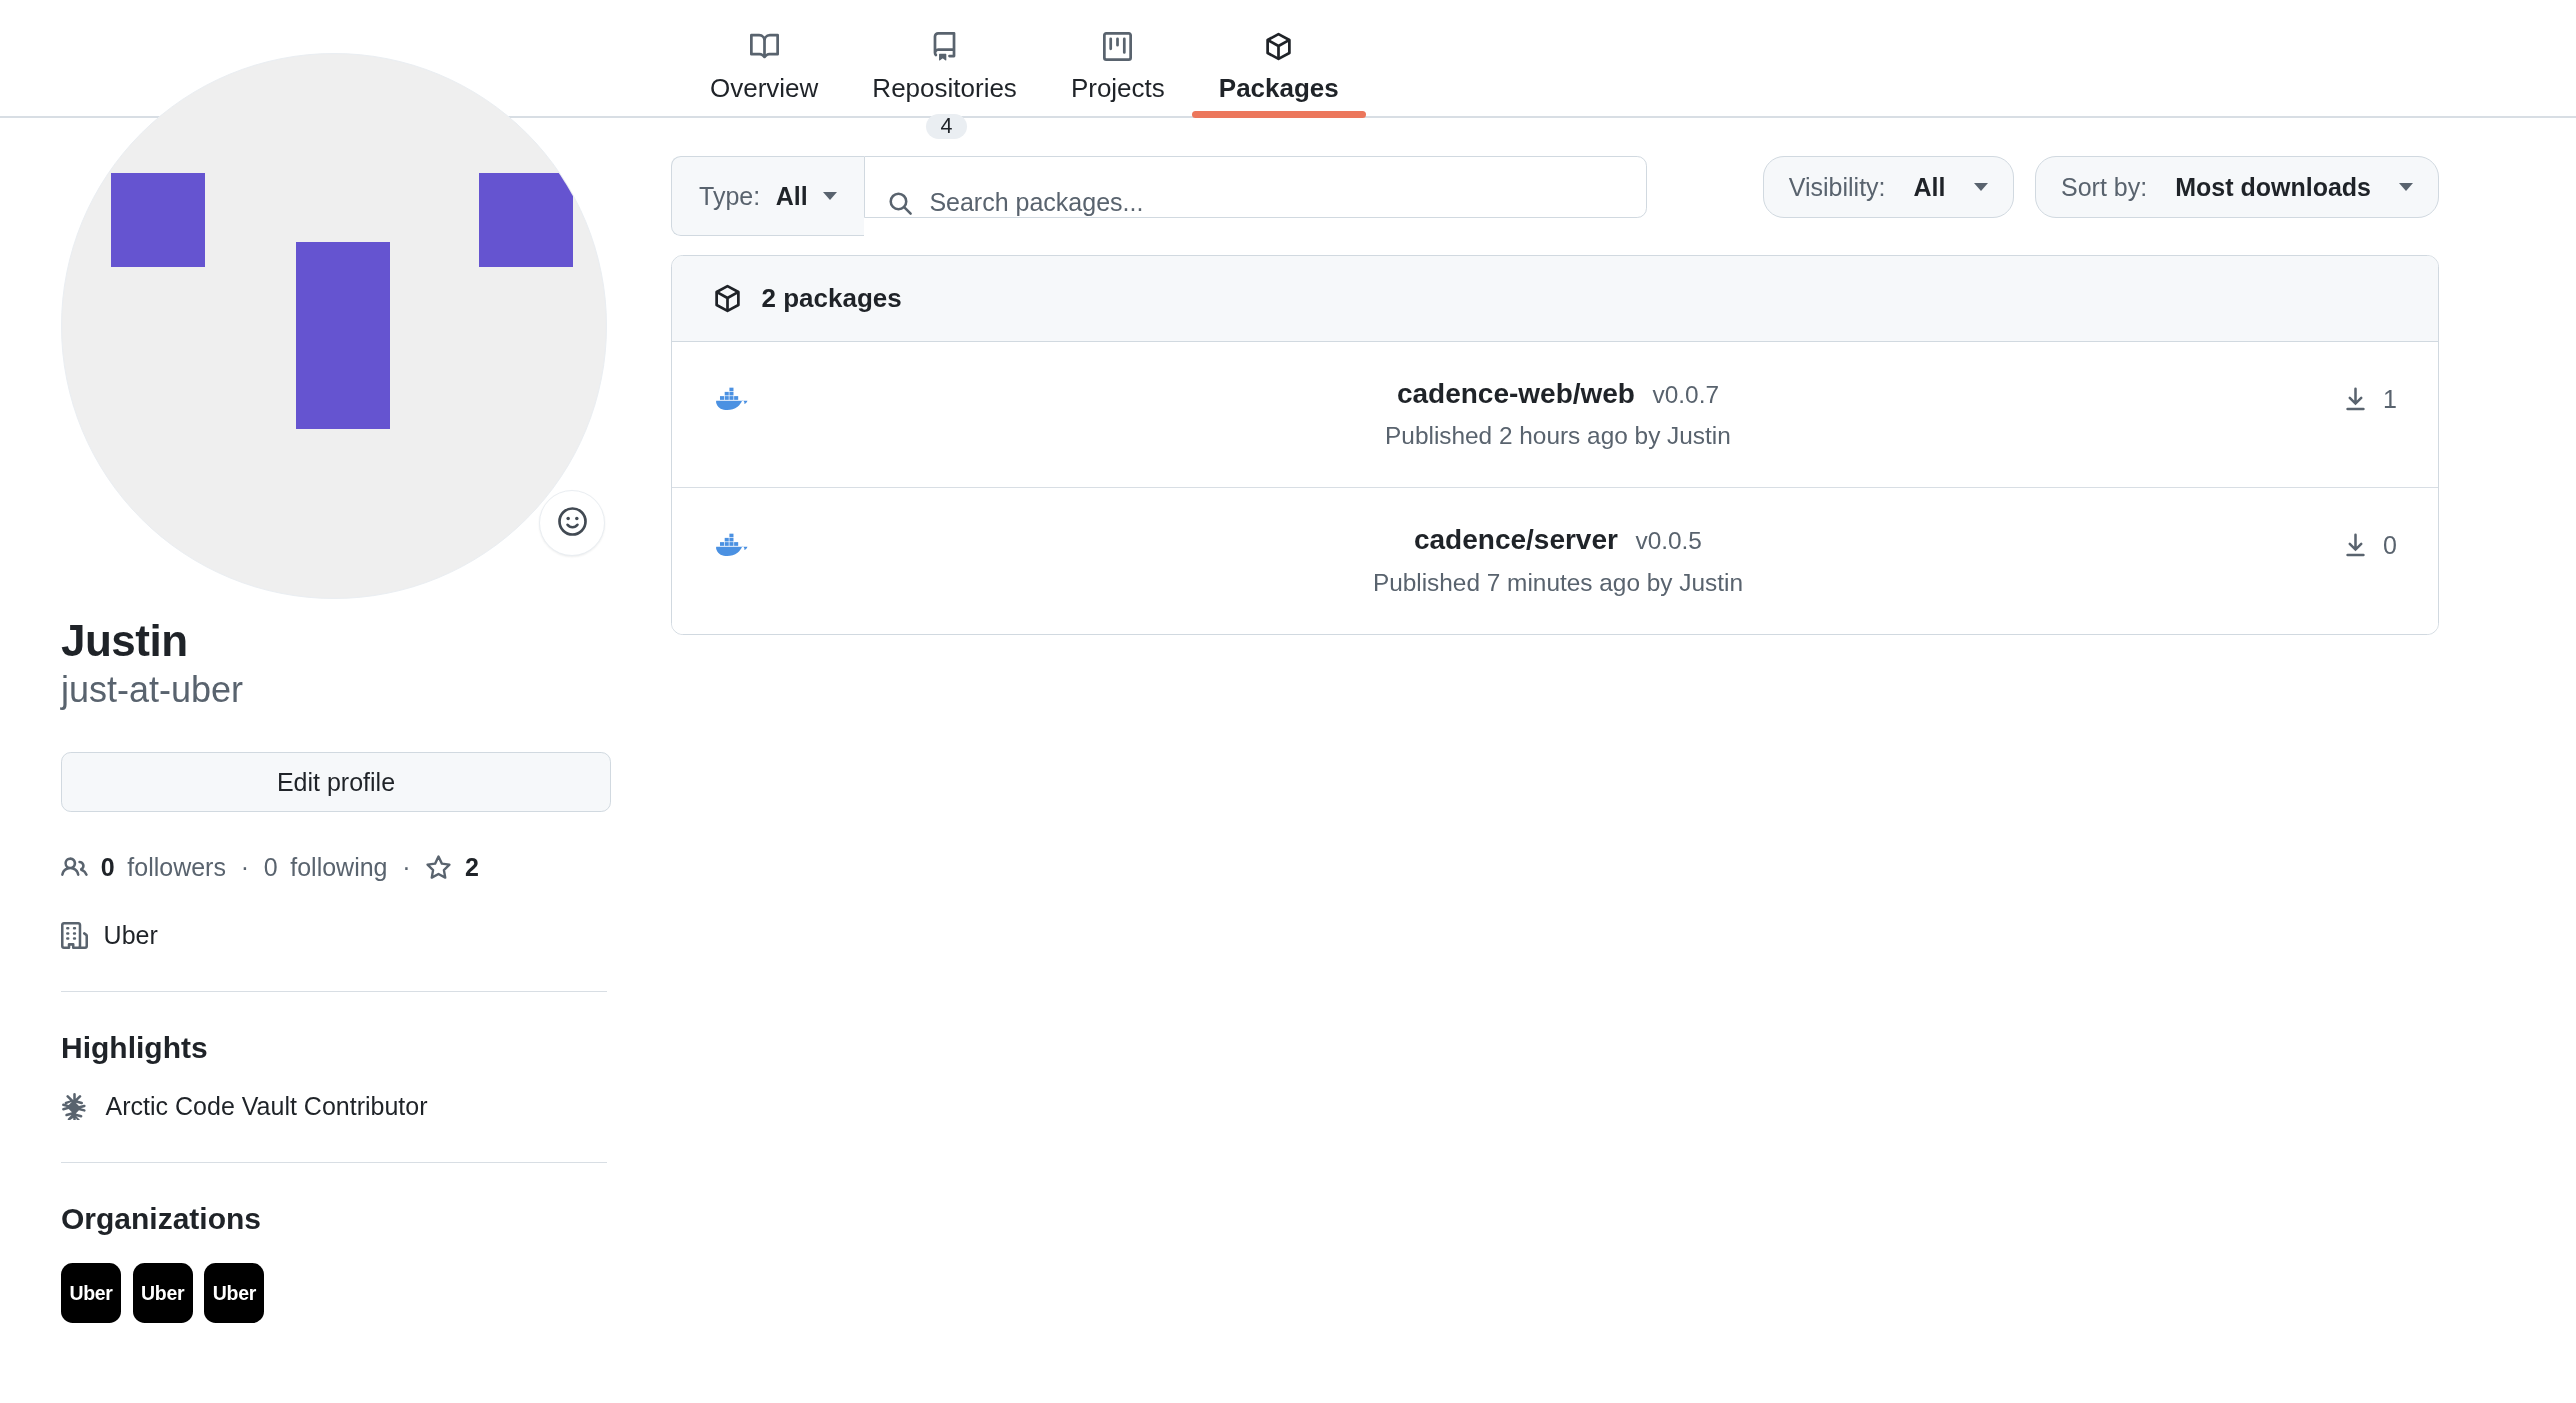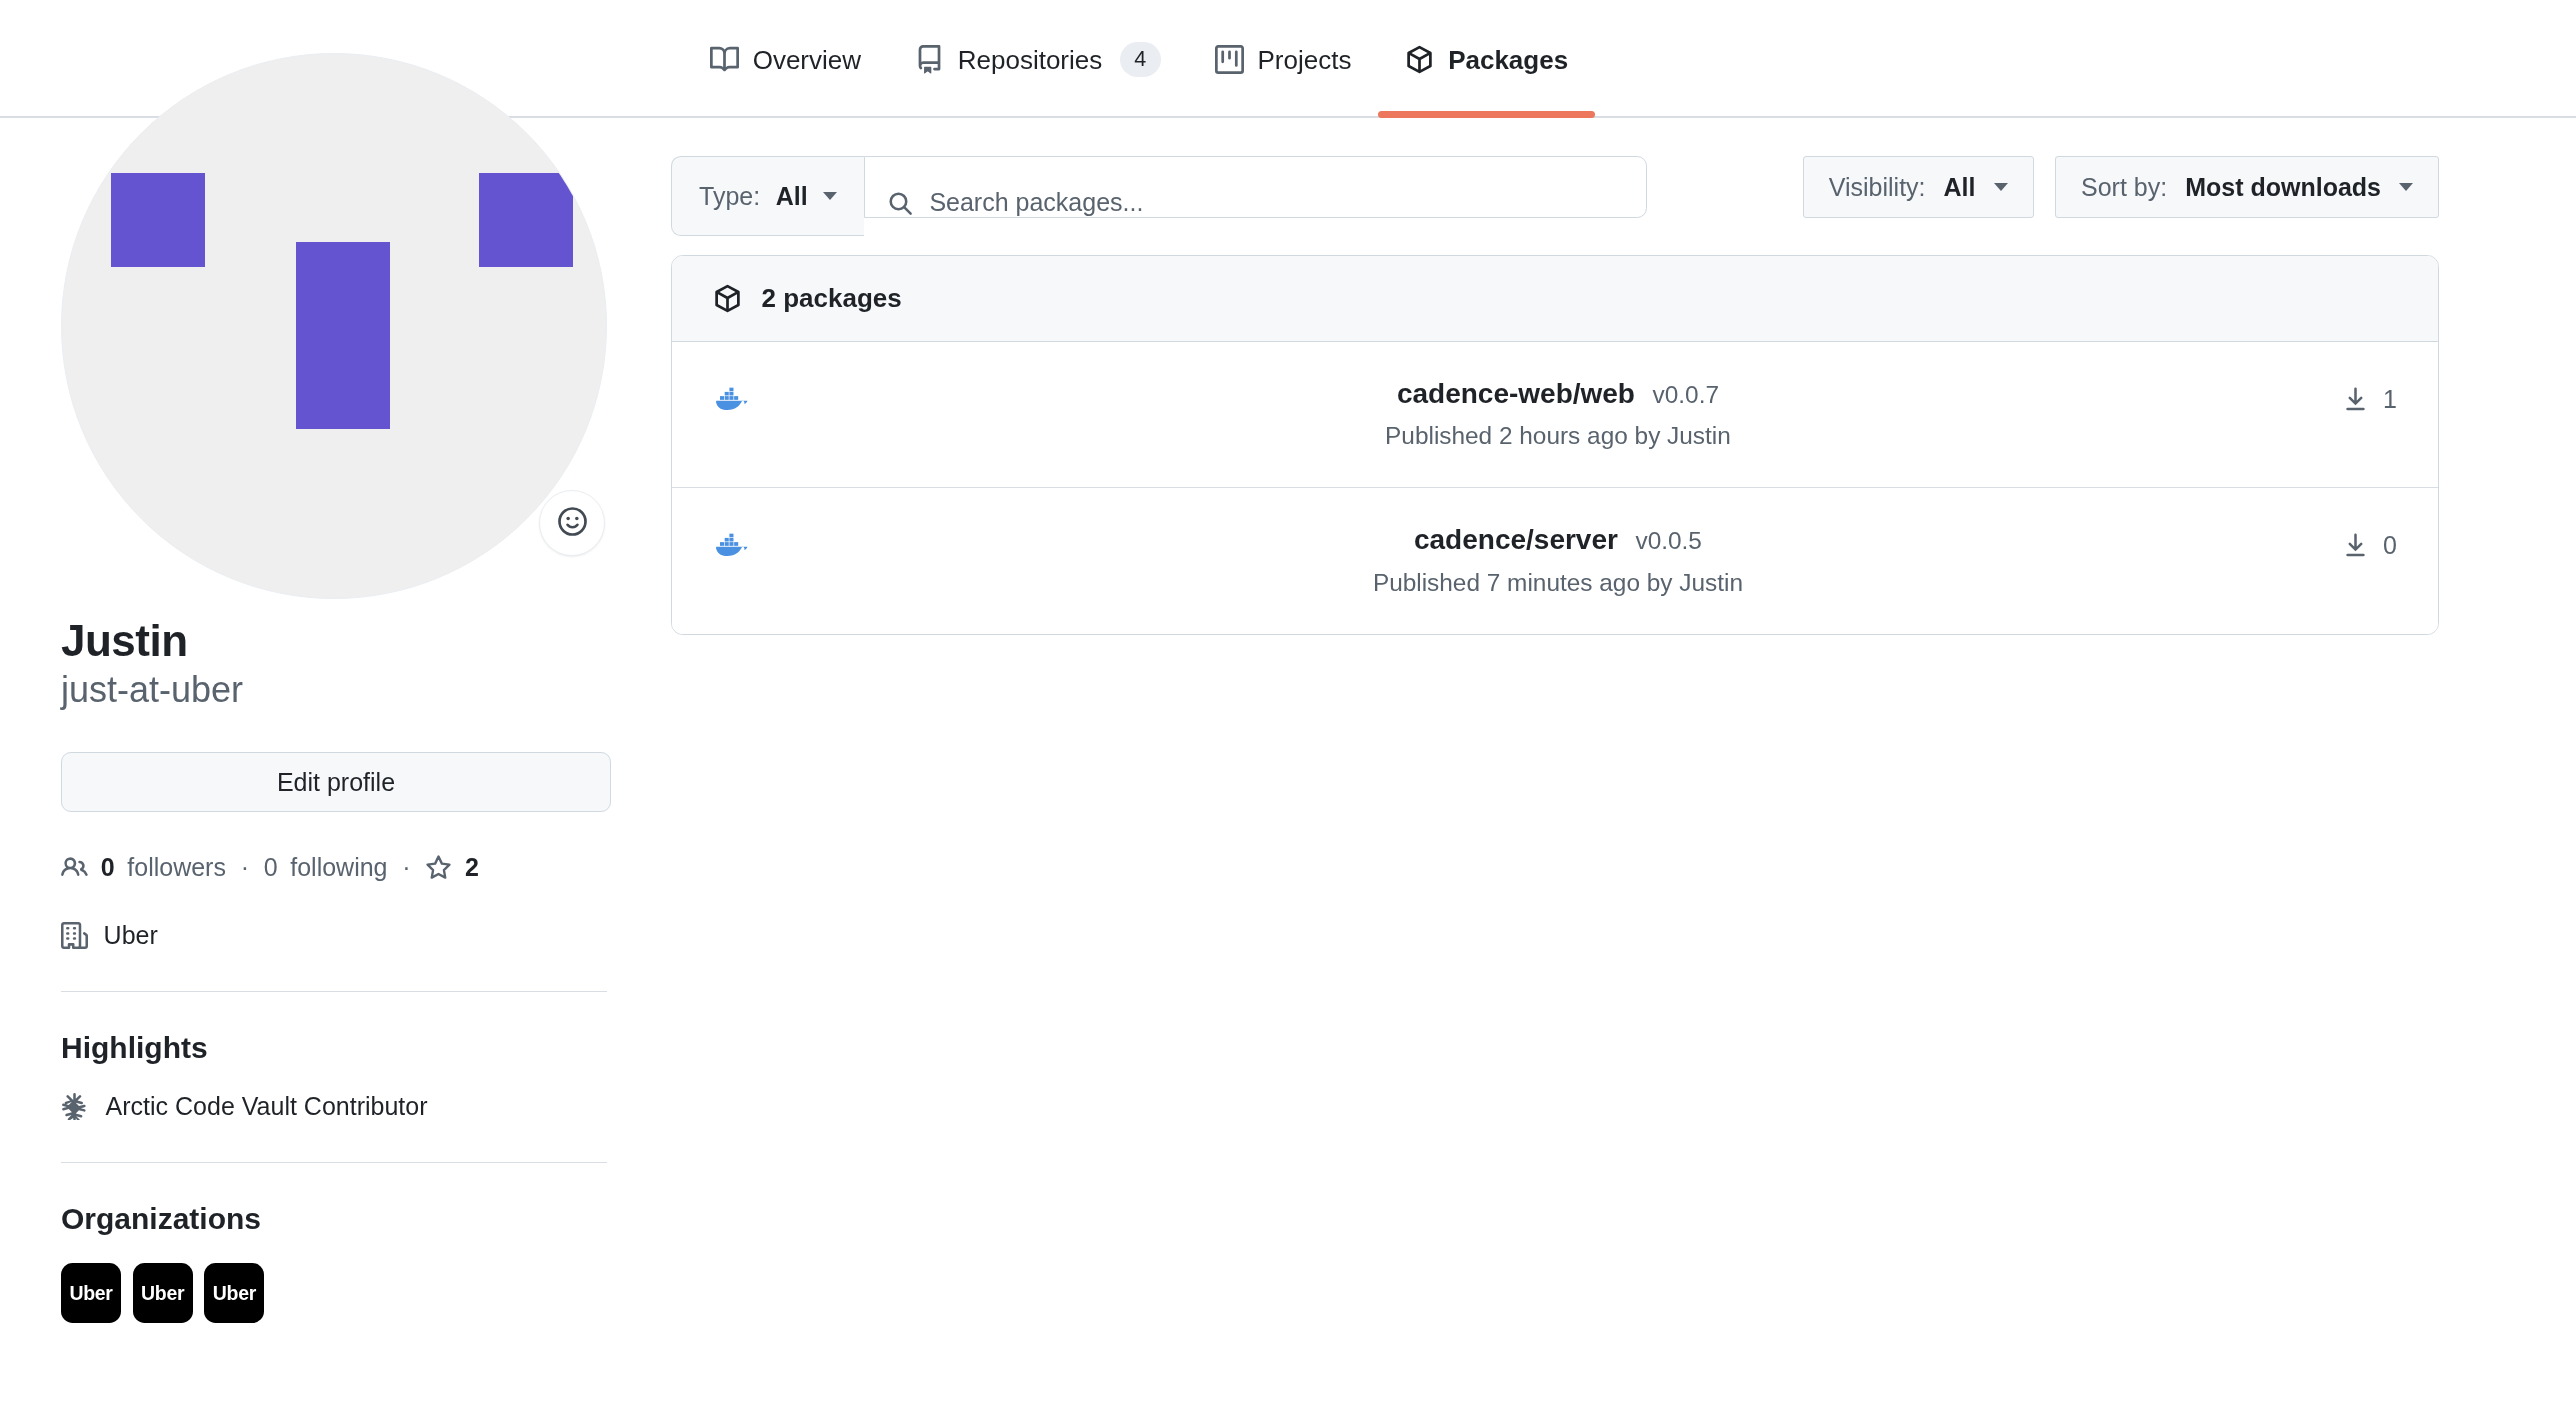--- a/index.html
+++ b/index.html
@@ -21,21 +21,21 @@
     background: #d8dee4;
   }
   .tabs {
     position: absolute; left: 683px; top: 32px;
     display: flex; align-items: flex-start; gap: 0px;
   }
   .tab {
     display: flex; align-items: center; gap: 13.7px;
     padding: 0 27px; height: 55px;
     font-size: 26px; color: #1f2328; cursor: pointer;
-    position: relative; white-space: nowrap;
+    position: relative; white-space: nowrap; flex-direction: column;
   }
   .tab .tab-label { line-height: 1; }
   .tab.active .tab-label { font-weight: bold; }
   .tab .underline {
     position: absolute; left: 0; right: 0; bottom: -31px; height: 6.8px;
     background: #ec775c; border-radius: 3.9px;
   }
   .tab-icon { display: flex; align-items: center; color: #59636e; }
   .tab.active .tab-icon { color: #1f2328; }
   .count-badge {
@@ -133,23 +133,23 @@
     background: #ffffff;
   }
   .search-box input {
     border: none; outline: none; background: transparent;
     font-size: 25px; color: #1f2328; width: 100%;
     font-family: inherit;
   }
   .search-box input::placeholder { color: #59636e; }
   .spacer { flex: 1; }
   .pill-btn {
-    display: flex; align-items: center; gap: 18px;
+    display: flex; align-items: center; gap: 28px;
     height: 62px; padding: 4px 25px; margin-left: 21.5px;
-    border: 1px solid #d1d9e0; border-radius: 3px; background: #f6f8fa;
+    border: 1px solid #d1d9e0; border-radius: 21px; background: #f6f8fa;
     font-size: 25px; color: #59636e; cursor: pointer; white-space: nowrap;
   }
   .pill-btn b { color: #1f2328; font-weight: bold; }
   .caret {
     width: 0; height: 0; border-left: 7.8px solid transparent;
     border-right: 7.8px solid transparent; border-top: 8.8px solid #59636e;
   }
 
   .pkg-card {
     margin-top: 37px; width: 1768px;

